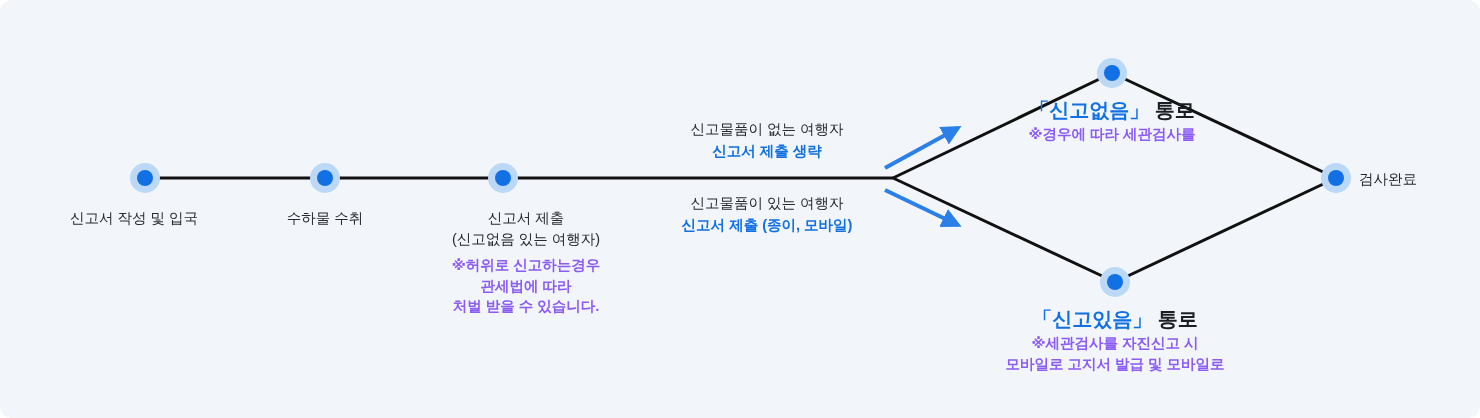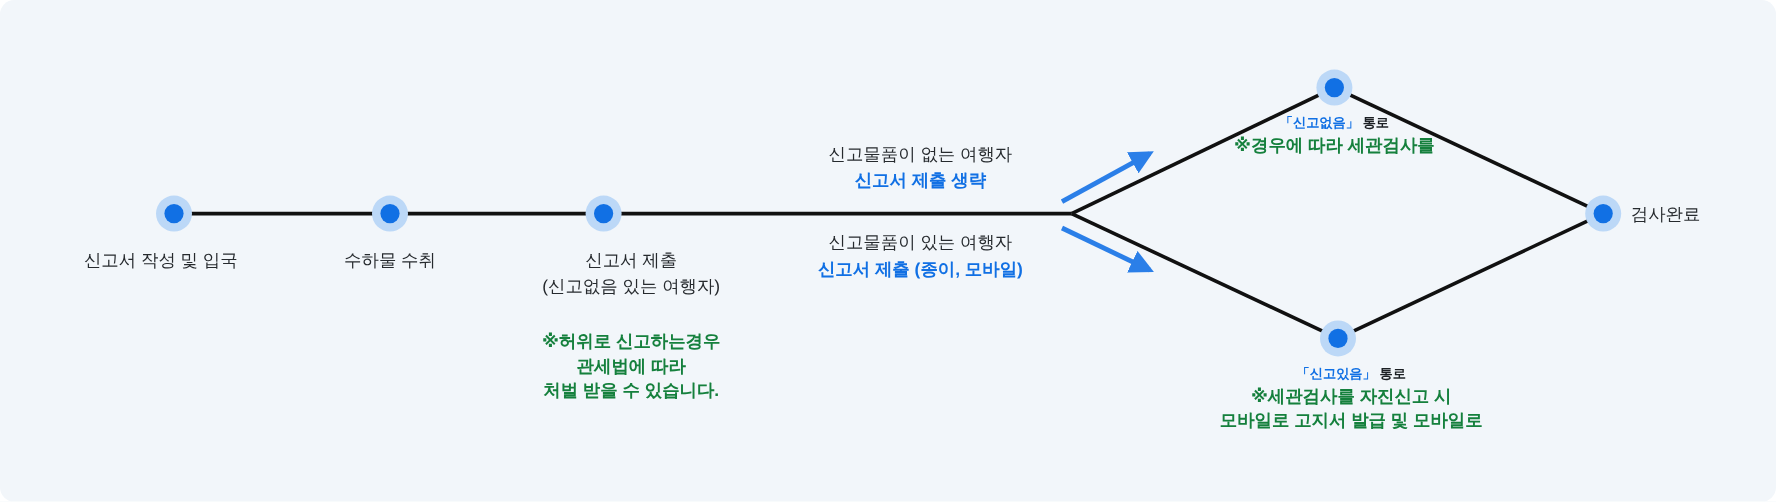--- a/index.html
+++ b/index.html
@@ -55,41 +55,41 @@
     font-size: 14.5px;
   }
   .label.centered {
     transform: translateX(-50%);
   }
   .label.left-anchor {
     text-align: center;
   }
   .ln { display: block; }
   .red {
-    color: #15803d;
+    color: #8b5cf6;
     font-weight: bold;
   }
   .warn {
-    margin-top: 26px;
+    margin-top: 6px;
     font-size: 14.5px;
   }
   .branch-label {
     position: absolute;
     text-align: center;
     transform: translateX(-50%);
     line-height: 1.5;
     white-space: nowrap;
     font-size: 14.5px;
     color: #262a2e;
   }
   .branch-label .sub {
     color: #1170e4;
     font-weight: bold;
   }
-  .passage-title { font-size: 11px; }
+  .passage-title { font-size: 20px; }
   .passage-title .nm { color: #1170e4; font-weight: bold; }
   .passage-title .tail { color: #1b1f23; font-weight: bold; }
 </style>
 </head>
 <body>
 
 <div id="flow-canvas">
 
   <svg id="flow-svg" viewBox="0 0 1480 418">
 
@@ -158,21 +158,21 @@
   <div class="branch-label" style="left:767px; top:119px;">
     <span class="ln">신고물품이 없는 여행자</span>
     <span class="ln sub">신고서 제출 생략</span>
   </div>
 
   <div class="label centered" style="left:1112px; top:96px;">
     <span class="ln passage-title"><span class="nm">「신고없음」</span><span class="tail"> 통로</span></span>
     <span class="ln red">※경우에 따라 세관검사를</span>
   </div>
 
-  <div class="label centered" style="left:1115px; top:305px;margin-left:11px;">
+  <div class="label centered" style="left:1115px; top:305px;">
     <span class="ln passage-title"><span class="nm">「신고있음」</span><span class="tail"> 통로</span></span>
     <span class="ln red">※세관검사를 자진신고 시</span>
     <span class="ln red">모바일로 고지서 발급 및 모바일로</span>
   </div>
 
   <div class="label left-anchor" style="left:1359px; top:169px;">
     <span class="ln">검사완료</span>
   </div>
 
 </div>

